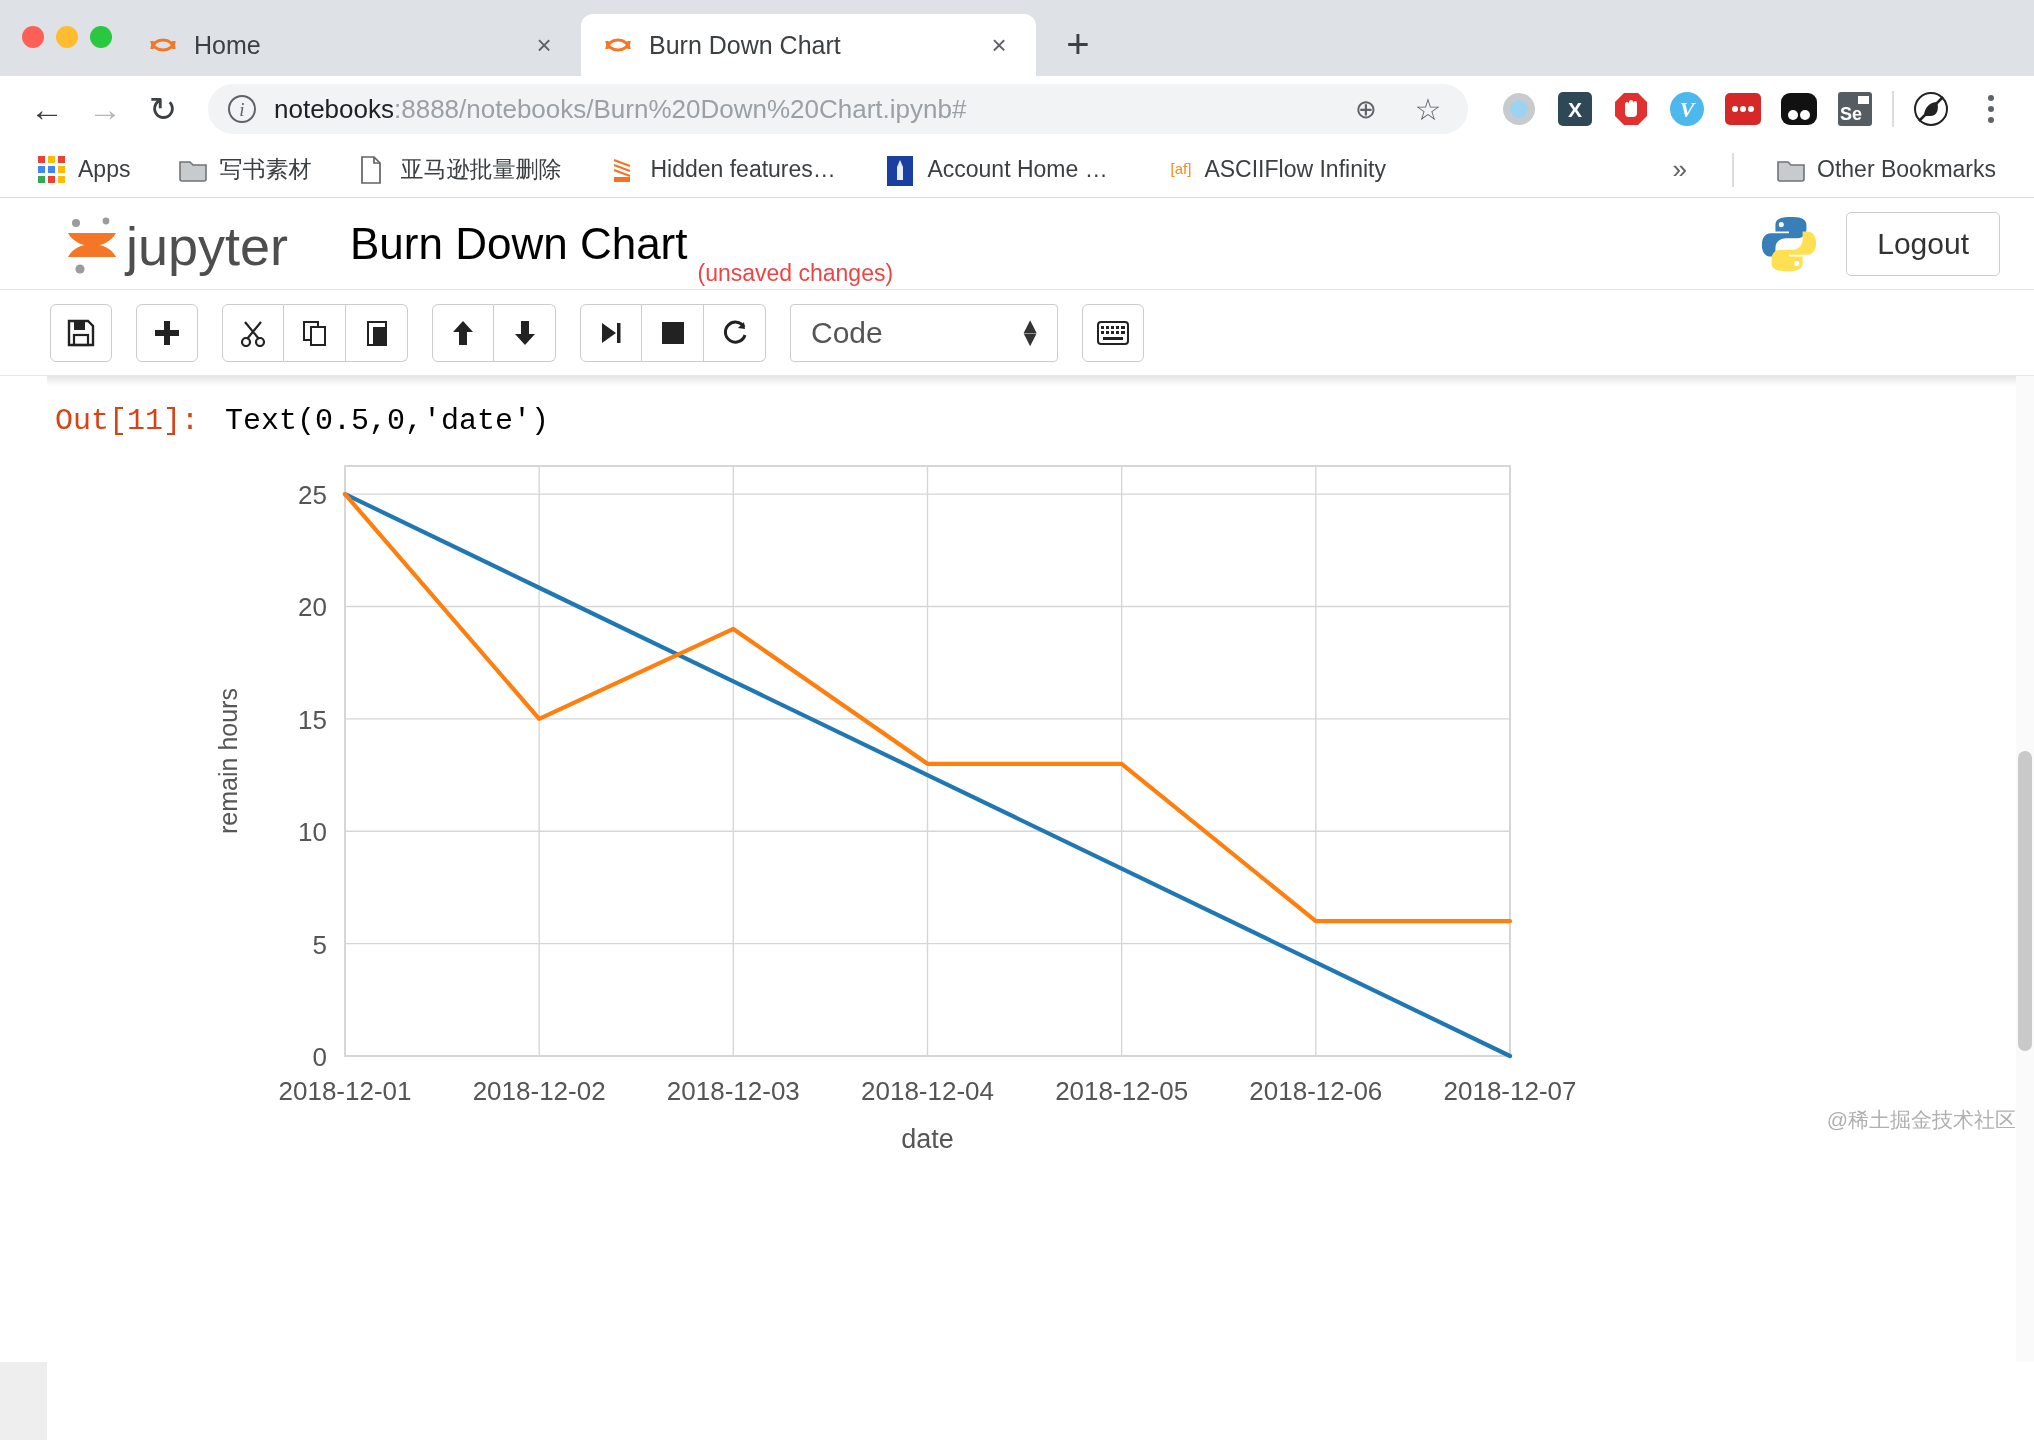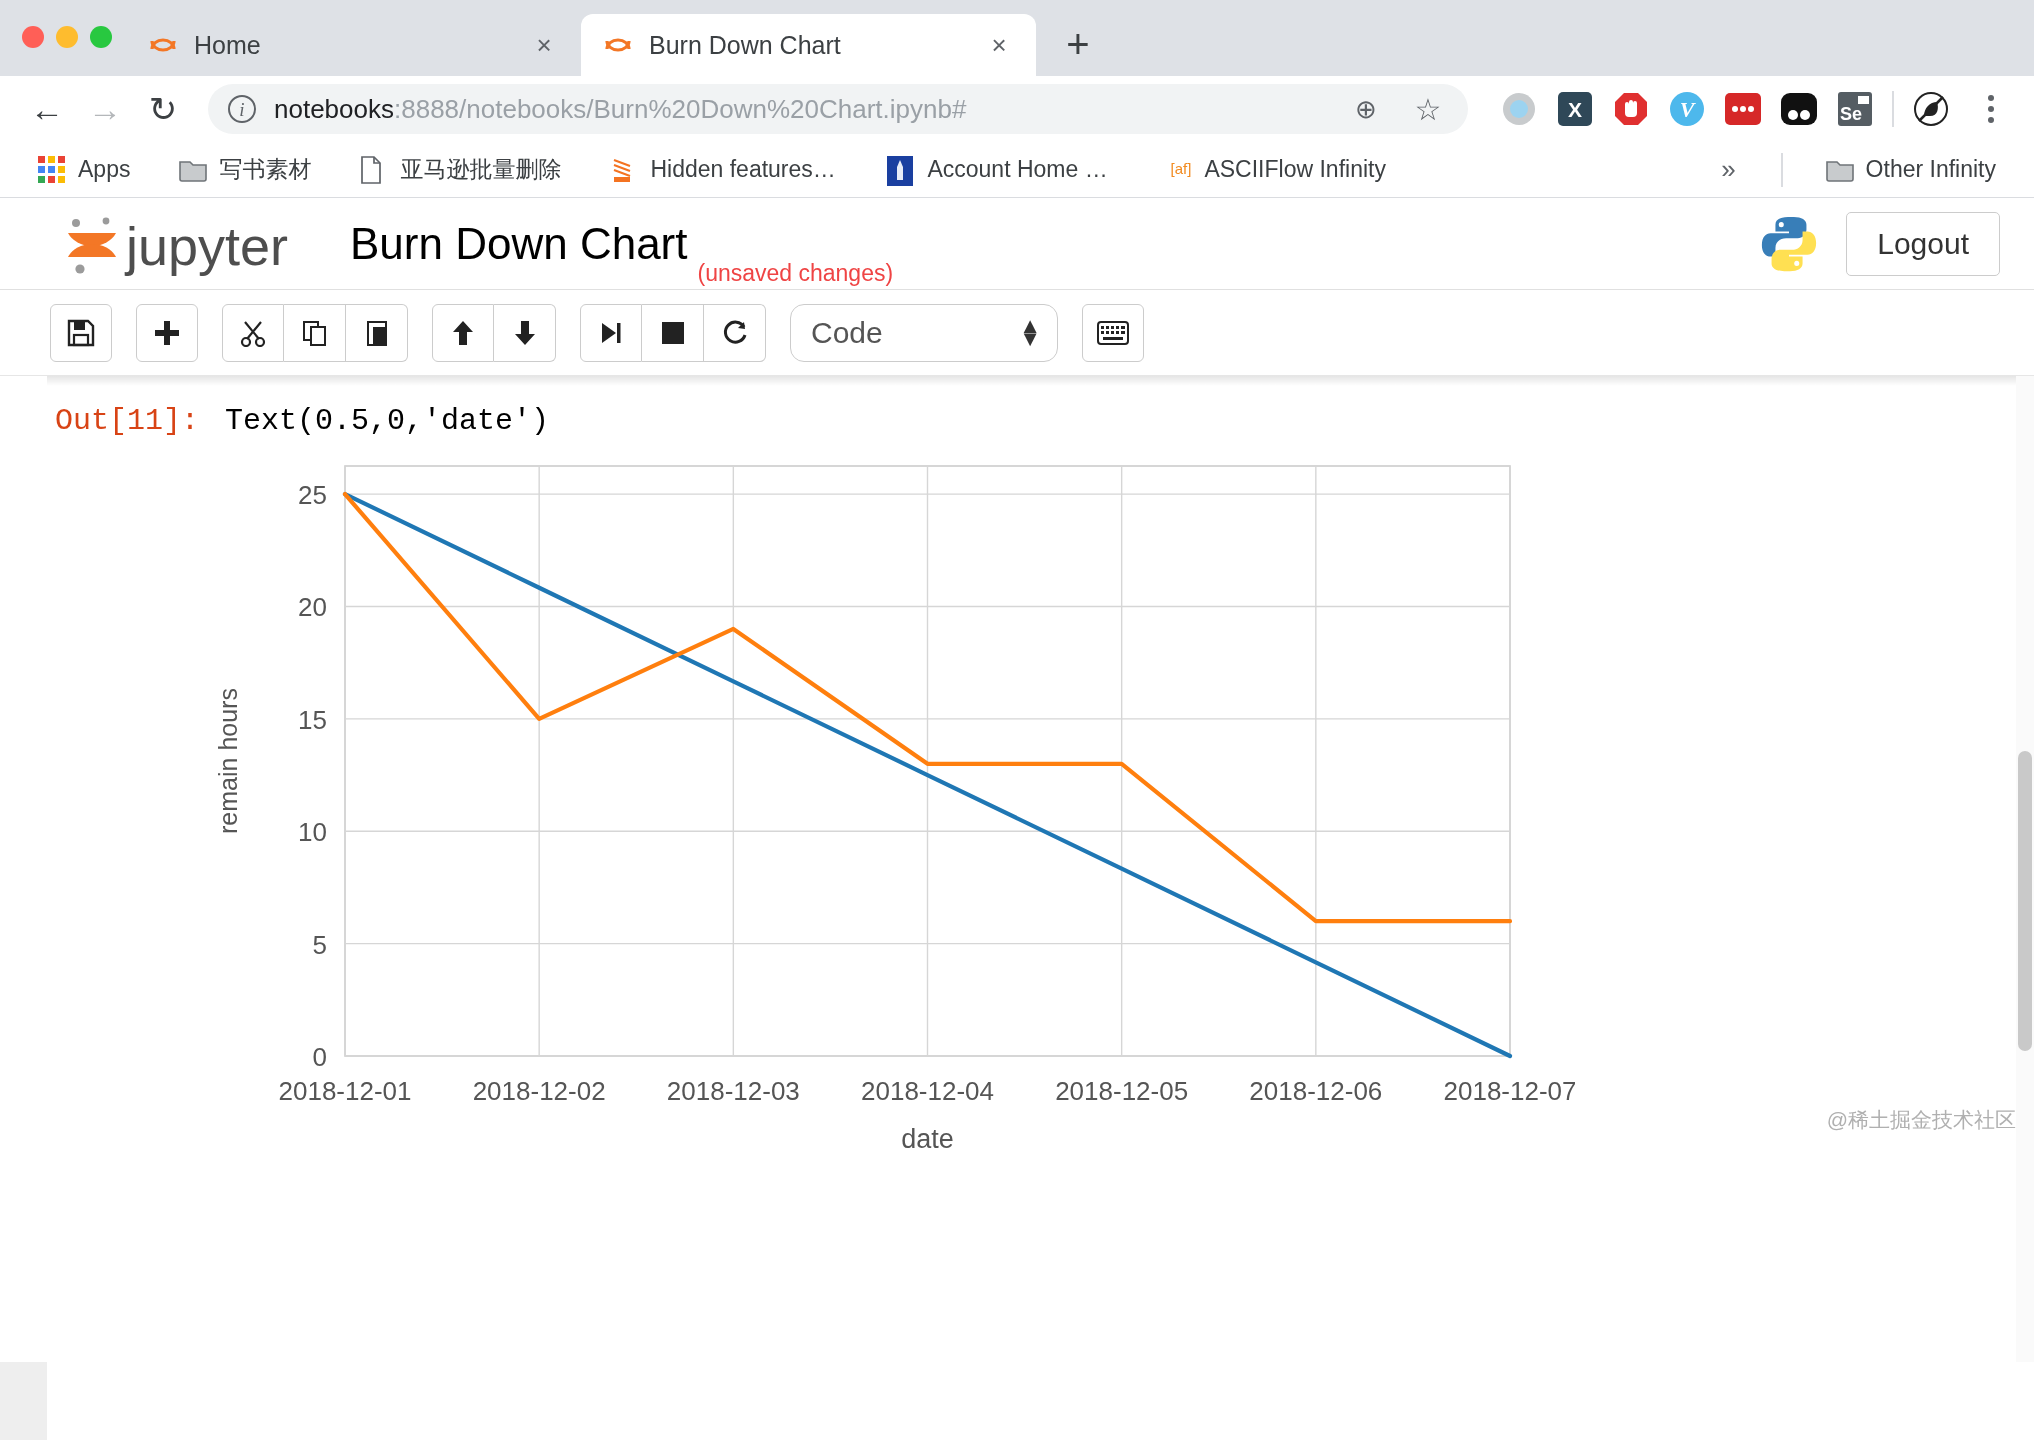--- a/index.html
+++ b/index.html
@@ -219,21 +219,21 @@
     border: 1px solid #ccc;
     background: #fff;
     display: flex; align-items: center; justify-content: center;
     font-size: 30px; color: #333;
   }
   .tb-group .tb-btn:first-child { border-radius: 6px 0 0 6px; }
   .tb-group .tb-btn:last-child { border-radius: 0 6px 6px 0; }
   .tb-group .tb-btn:not(:first-child) { border-left: none; }
   .tb-group.single .tb-btn { border-radius: 6px; }
   .tb-select {
-    border: 1px solid #ccc; border-radius: 14px;
+    border: 1px solid #ccc; border-radius: 4px;
     height: 58px; width: 268px;
     display: flex; align-items: center; justify-content: space-between;
     padding: 0 16px 0 20px;
     font-size: 30px; color: #555; background: #fff;
   }
   .spin { display: flex; flex-direction: column; line-height: 0.55; font-size: 22px; color: #333; }
 
   .notebook-area { position: relative; height: calc(100% - 92px - 78px - 86px); overflow: hidden; background: #fff; }
   .cell-shadow {
     position: absolute; left: 47px; right: 0; top: 0; height: 10px;
@@ -448,21 +448,21 @@
 
     <div class="bm-spacer"></div>
     <div class="bm-chev">»</div>
     <div class="bm-sep"></div>
     <div class="bm" style="max-width:400px">
       <span class="bm-icon">
         <svg width="28" height="26">
             <path d="M1 6 h10 l3 3 h13 v14 a2 2 0 0 1 -2 2 h-22 a2 2 0 0 1 -2 -2 z" fill="#c8cbcd" stroke="#6f7478" stroke-width="1.6"></path>
           </svg>
       </span>
-      <span class="bm-label">Other Infinity</span>
+      <span class="bm-label">Other Bookmarks</span>
     </div>
   </div>
 
   <div class="page">
 
     <div class="jp-header">
       <span class="jp-logo">
         <svg width="250" height="74" viewBox="0 0 250 74">
           <circle cx="16" cy="16" r="4" fill="#9b9b9b"></circle>
           <circle cx="46" cy="14" r="3.4" fill="#9b9b9b"></circle>

